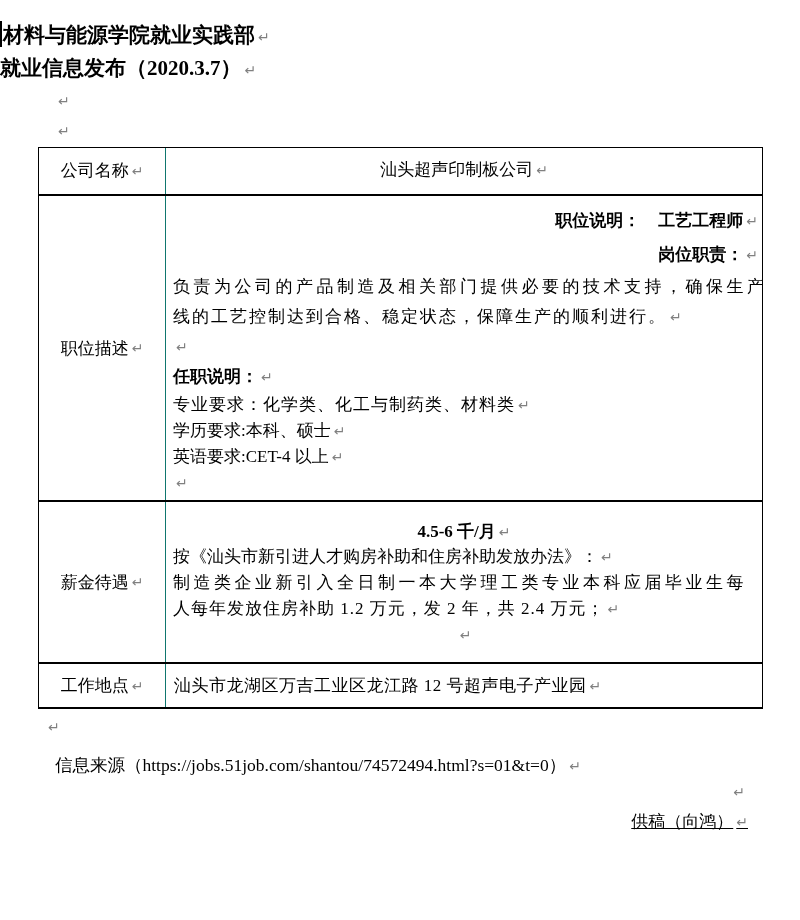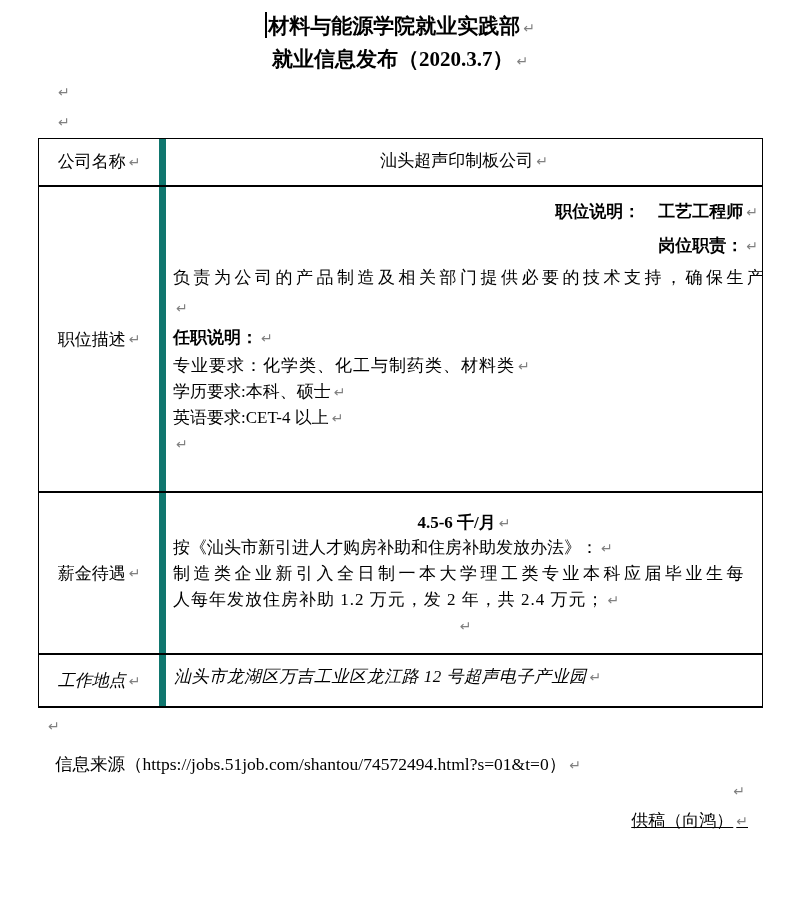--- a/index.html
+++ b/index.html
@@ -5,51 +5,51 @@
   * { margin:0; padding:0; box-sizing:border-box; }
   html,body { background:#fff; }
   body {
     width:800px; height:920px;
     font-family:"Liberation Serif","DejaVu Serif",serif;
     color:#000; overflow:hidden;
   }
   .page { position:relative; width:800px; height:920px; background:#fff; }
 
   
-  .title-block { padding-top:11px; text-align:center; font-weight:bold; font-size:21px; }
+  .title-block { padding-top:20px; text-align:left; font-weight:bold; font-size:21px; }
   .title-line { line-height:31px; white-space:nowrap; }
   .cursor { display:inline-block; width:2px; height:26px; background:#000; vertical-align:-5px; margin-right:1px; }
 
   .pilcrow {
     color:#808080; font-weight:normal; font-size:14px;
     font-family:"DejaVu Sans",sans-serif; margin-left:3px;
     letter-spacing:0;
   }
   .blank-line { margin-left:55px; height:30px; line-height:30px; }
 
   
   .doc-table {
     margin:1px 0 0 38px; width:725px;
     border:1px solid #000; border-bottom-width:2px;
     font-size:17px;
   }
   .t-row { display:flex; overflow:hidden; }
   .t-row + .t-row { border-top:2px solid #000; }
   .t-label {
     width:127px; flex-shrink:0;
-    border-right:7px solid #0f766e;
+    border-right:1px solid #0f766e;
     display:flex; align-items:center; justify-content:center;
     text-align:center;
   }
   .t-content { flex:1; overflow:hidden; }
 
   .row-company { height:46px; }
   .row-position { height:306px; }
   .row-salary { height:162px; }
-  .row-location { height:53px;font-style:italic; }
+  .row-location { height:45px; }
 
   .cell-center { text-align:center; line-height:44px; }
 
   .pos-body { padding:8px 4px 0 7px; }
   .pos-body .ln { white-space:nowrap; }
   .b { font-weight:bold; }
   .ln-h33 { line-height:33px;text-align:right; }
   .ln-h30 { line-height:30px; }
   .ln-h29 { line-height:29px; }
   .ln-h26 { line-height:26px; }
@@ -109,20 +109,23 @@
       </div>
       <div class="t-content pos-body">
         <div class="ln ln-h33 b">
           <span>职位说明：</span><span class="gap"></span><span>工艺工程师</span><span class="pilcrow">↵</span>
         </div>
         <div class="ln ln-h33 b">
           <span>岗位职责：</span><span class="pilcrow">↵</span>
         </div>
         <div class="ln ln-h30 ls35">
           <span>负责为公司的产品制造及相关部门提供必要的技术支持，确保生产</span>
+        </div>
+        <div class="ln ln-h30 ls20">
+          <span>线的工艺控制达到合格、稳定状态，保障生产的顺利进行。</span><span class="pilcrow">↵</span>
         </div>
         <div class="ln ln-h30">
           <span class="pilcrow">↵</span>
         </div>
         <div class="ln ln-h29 b">
           <span>任职说明：</span><span class="pilcrow">↵</span>
         </div>
         <div class="ln ln-h26 ls10">
           <span>专业要求：化学类、化工与制药类、材料类</span><span class="pilcrow">↵</span>
         </div>

